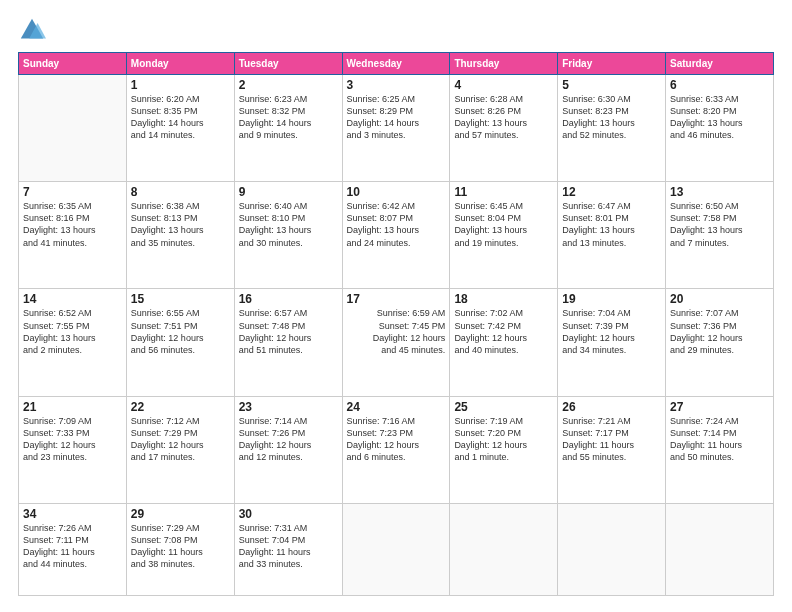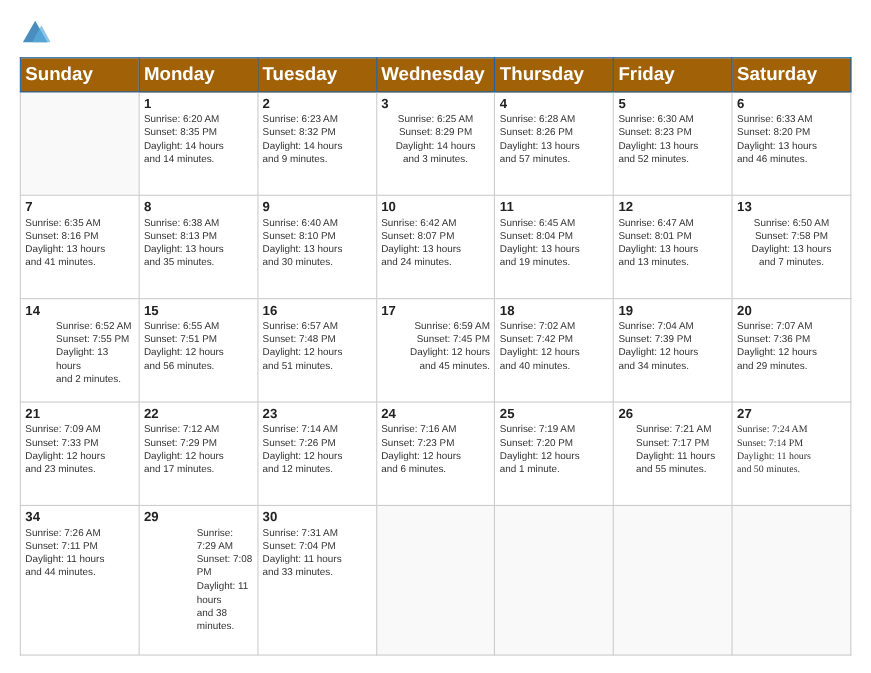--- a/index.html
+++ b/index.html
@@ -62,23 +62,23 @@
       margin-top: 2px;
     }
     .calendar {
       flex: 1;
       border: 1px solid #ccc;
       border-collapse: collapse;
       width: 100%;
       table-layout: fixed;
     }
     .calendar th {
-      background: #a16207;
+      background: #ec4899;
       color: #fff;
-      font-size: 17px;
+      font-size: 10px;
       font-weight: bold;
       padding: 5px 4px;
       text-align: left;
       border: 1px solid #2060a0;
     }
     .calendar td {
       vertical-align: top;
       border: 1px solid #ccc;
       padding: 3px 4px;
       font-size: 9.5px;
@@ -149,21 +149,21 @@
           </td>
           <td>
             <span class="day-num">2</span>
             <div class="cell-content" style="white-space: pre-line;">Sunrise: 6:23 AM
 Sunset: 8:32 PM
 Daylight: 14 hours
 and 9 minutes.</div>
           </td>
           <td>
             <span class="day-num">3</span>
-            <div class="cell-content" style="white-space: pre-line; text-align: center;">Sunrise: 6:25 AM
+            <div class="cell-content" style="white-space: pre-line;">Sunrise: 6:25 AM
 Sunset: 8:29 PM
 Daylight: 14 hours
 and 3 minutes.</div>
           </td>
           <td>
             <span class="day-num">4</span>
             <div class="cell-content" style="white-space: pre-line;">Sunrise: 6:28 AM
 Sunset: 8:26 PM
 Daylight: 13 hours
 and 57 minutes.</div>
@@ -221,30 +221,30 @@
           </td>
           <td>
             <span class="day-num">12</span>
             <div class="cell-content" style="white-space: pre-line;">Sunrise: 6:47 AM
 Sunset: 8:01 PM
 Daylight: 13 hours
 and 13 minutes.</div>
           </td>
           <td>
             <span class="day-num">13</span>
-            <div class="cell-content" style="white-space: pre-line; text-align: center;">Sunrise: 6:50 AM
+            <div class="cell-content" style="white-space: pre-line;">Sunrise: 6:50 AM
 Sunset: 7:58 PM
 Daylight: 13 hours
 and 7 minutes.</div>
           </td>
         </tr>
         <tr>
           <td>
             <span class="day-num">14</span>
-            <div class="cell-content" style="white-space: pre-line; margin-left: 28px;">Sunrise: 6:52 AM
+            <div class="cell-content" style="white-space: pre-line;">Sunrise: 6:52 AM
 Sunset: 7:55 PM
 Daylight: 13 hours
 and 2 minutes.</div>
           </td>
           <td>
             <span class="day-num">15</span>
             <div class="cell-content" style="white-space: pre-line;">Sunrise: 6:55 AM
 Sunset: 7:51 PM
 Daylight: 12 hours
 and 56 minutes.</div>
@@ -316,44 +316,44 @@
           </td>
           <td>
             <span class="day-num">25</span>
             <div class="cell-content" style="white-space: pre-line;">Sunrise: 7:19 AM
 Sunset: 7:20 PM
 Daylight: 12 hours
 and 1 minute.</div>
           </td>
           <td>
             <span class="day-num">26</span>
-            <div class="cell-content" style="white-space: pre-line; margin-left: 16px;">Sunrise: 7:21 AM
+            <div class="cell-content" style="white-space: pre-line;">Sunrise: 7:21 AM
 Sunset: 7:17 PM
 Daylight: 11 hours
 and 55 minutes.</div>
           </td>
           <td>
             <span class="day-num">27</span>
-            <div class="cell-content" style="white-space: pre-line; font-family: Liberation Serif, serif;">Sunrise: 7:24 AM
+            <div class="cell-content" style="white-space: pre-line;">Sunrise: 7:24 AM
 Sunset: 7:14 PM
 Daylight: 11 hours
 and 50 minutes.</div>
           </td>
         </tr>
         <tr class="last-row">
           <td>
             <span class="day-num">34</span>
             <div class="cell-content" style="white-space: pre-line;">Sunrise: 7:26 AM
 Sunset: 7:11 PM
 Daylight: 11 hours
 and 44 minutes.</div>
           </td>
           <td>
             <span class="day-num">29</span>
-            <div class="cell-content" style="white-space: pre-line; margin-left: 48px;">Sunrise: 7:29 AM
+            <div class="cell-content" style="white-space: pre-line;">Sunrise: 7:29 AM
 Sunset: 7:08 PM
 Daylight: 11 hours
 and 38 minutes.</div>
           </td>
           <td>
             <span class="day-num">30</span>
             <div class="cell-content" style="white-space: pre-line;">Sunrise: 7:31 AM
 Sunset: 7:04 PM
 Daylight: 11 hours
 and 33 minutes.</div>

